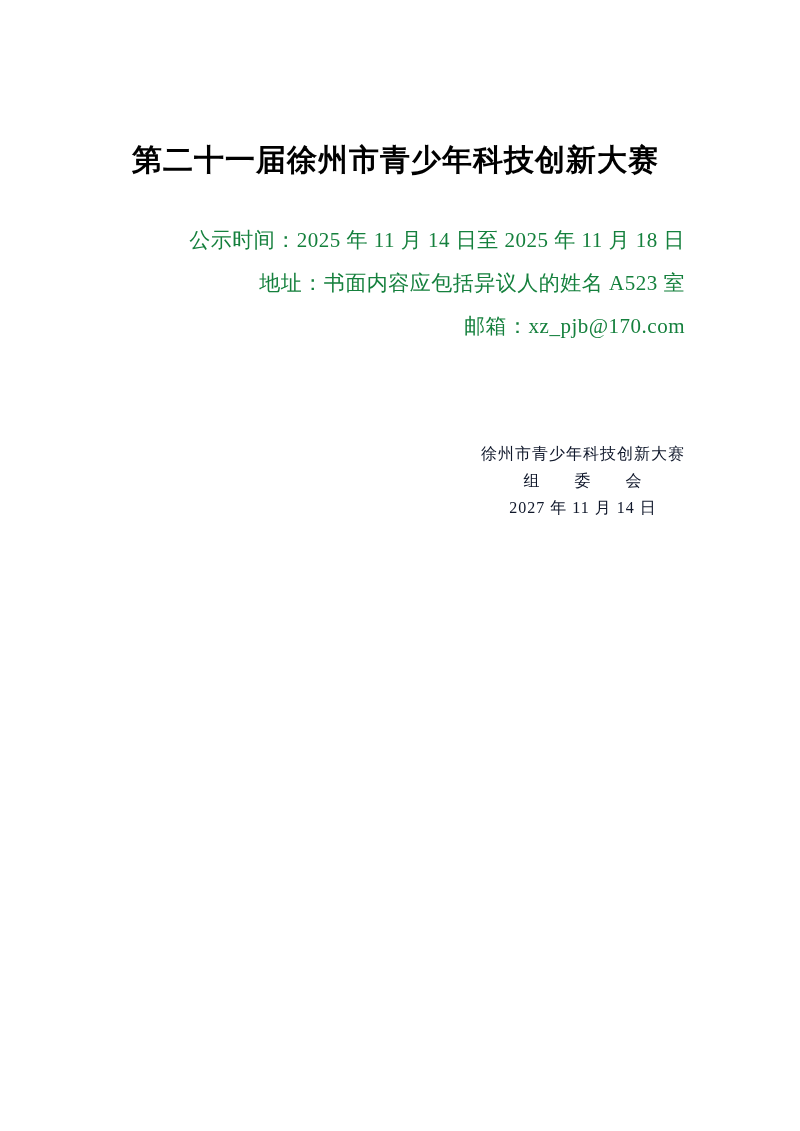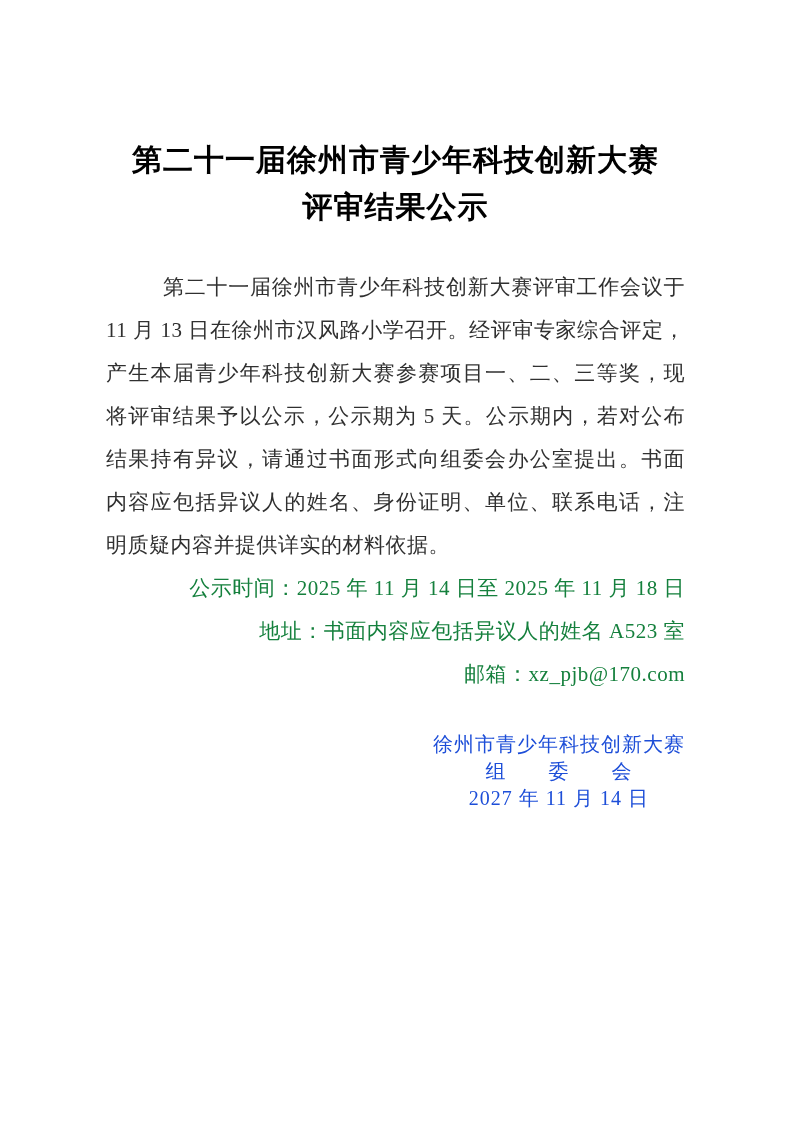--- a/index.html
+++ b/index.html
@@ -54,44 +54,42 @@
   .attachment-line {
     margin: 25px 0 0 0;
     font-size: 21px;
     line-height: 43px;
     letter-spacing: 0.5px;
     white-space: nowrap;
     padding-left: 47px;
     color: #303030;
   }
   .signature-block {
-    margin: 35px 0 0 auto;
+    margin: 92px 0 0 auto;
     width: max-content;
     text-align: center;
-    font-size: 20px;
+    font-size: 16px;
     line-height: 27px;
     letter-spacing: 1px;
-    color: #1d4ed8;
+    color: #0f172a;
   }
   .signature-block .sig-line {
     display: block;
     white-space: nowrap;
   }
 </style>
 </head>
 <body>
 
 <div class="page">
 
   <h1 class="title">
     <span class="title-line">第二十一届徐州市青少年科技创新大赛</span>
-    <span class="title-line">评审结果公示</span>
   </h1>
 
-  <p class="body-para">第二十一届徐州市青少年科技创新大赛评审工作会议于 11 月 13 日在徐州市汉风路小学召开。经评审专家综合评定，产生本届青少年科技创新大赛参赛项目一、二、三等奖，现将评审结果予以公示，公示期为 5 天。公示期内，若对公布结果持有异议，请通过书面形式向组委会办公室提出。书面内容应包括异议人的姓名、身份证明、单位、联系电话，注明质疑内容并提供详实的材料依据。</p>
 
   <p class="detail-line indent-a">公示时间：2025 年 11 月 14 日至 2025 年 11 月 18 日</p>
 
 
   <p class="detail-line indent-a">地址：书面内容应包括异议人的姓名 A523 室</p>
 
   <p class="detail-line indent-b">邮箱：xz_pjb@170.com</p>
 
 
   <div class="signature-block">

